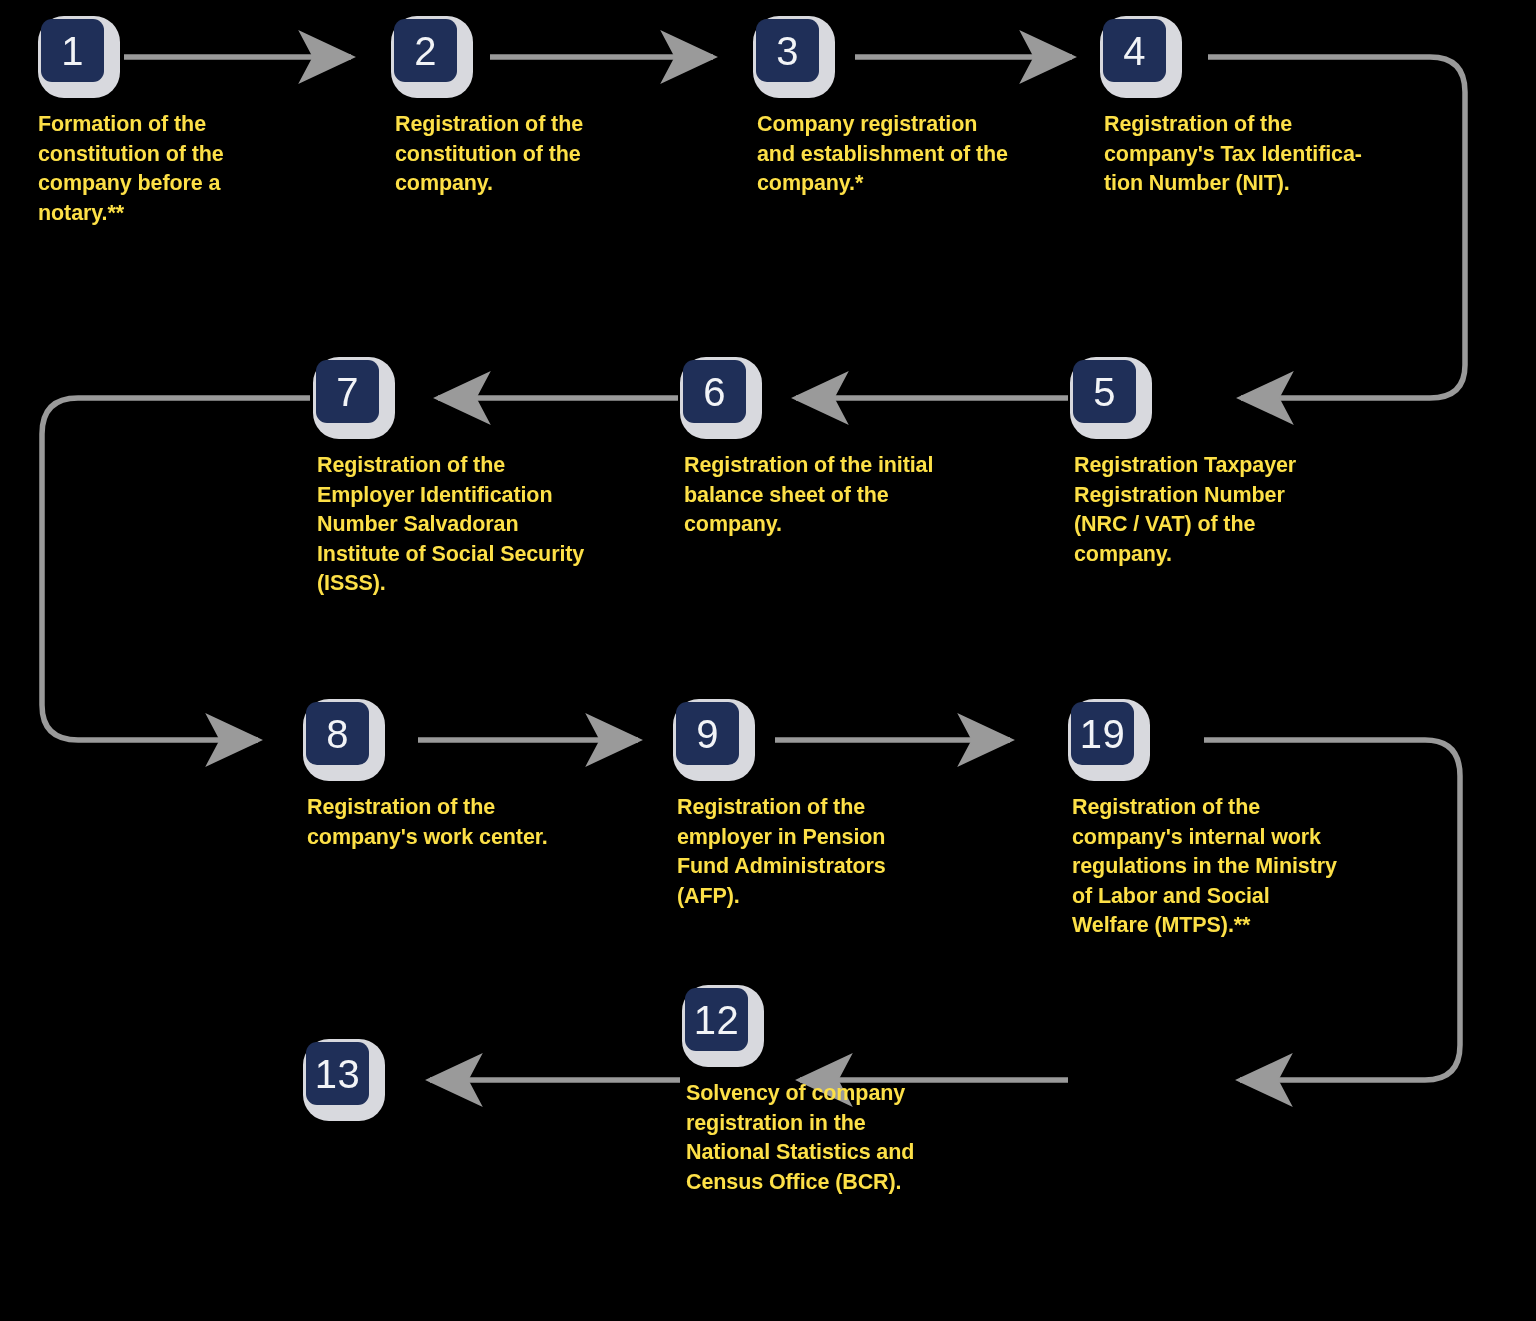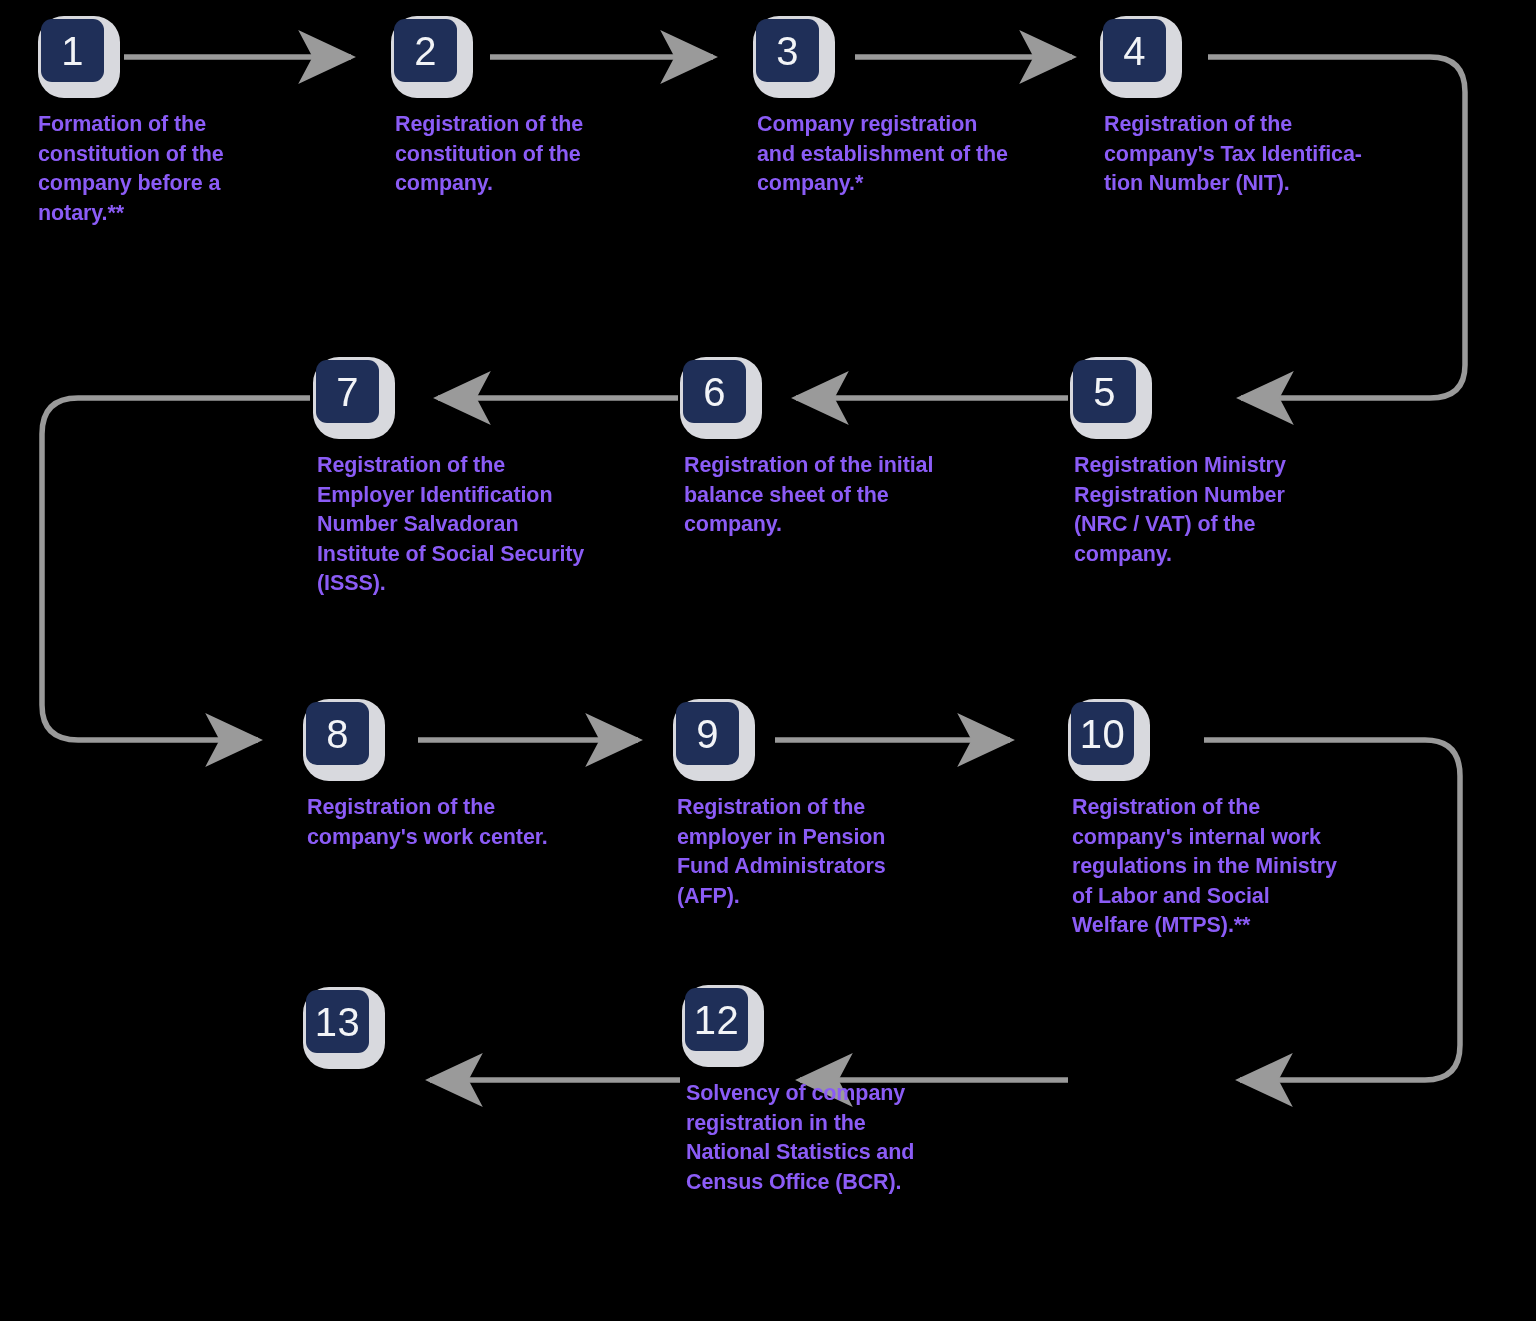--- a/index.html
+++ b/index.html
@@ -52,21 +52,21 @@
   .badge-num {
     color: #f2f4f7;
     font-size: 40px;
     font-weight: 400;
     line-height: 1;
     letter-spacing: 0.5px;
     font-family: "Liberation Sans", sans-serif;
   }
   .step-label {
     margin-top: 12px;
-    color: #8b5cf6;
+    color: #fde047;
     font-size: 21.5px;
     line-height: 29.5px;
     font-weight: bold;
     letter-spacing: -0.1px;
     width: 320px;
     white-space: pre-line;
   }
   .lbl-indent { margin-left: 4px; }
 </style>
 </head>
@@ -150,21 +150,21 @@
 company's Tax Identifica-
 tion Number (NIT).</div>
   </div>
 
   <div class="step" style="left:1070px; top:357px;">
     <div class="badge">
       <div class="badge-inner">
         <span class="badge-num">5</span>
       </div>
     </div>
-    <div class="step-label lbl-indent">Registration Ministry
+    <div class="step-label lbl-indent">Registration Taxpayer
 Registration Number
 (NRC / VAT) of the
 company.</div>
   </div>
 
   <div class="step" style="left:680px; top:357px;">
     <div class="badge">
       <div class="badge-inner">
         <span class="badge-num">6</span>
       </div>
@@ -205,21 +205,21 @@
     </div>
     <div class="step-label lbl-indent">Registration of the
 employer in Pension
 Fund Administrators
 (AFP).</div>
   </div>
 
   <div class="step" style="left:1068px; top:699px;">
     <div class="badge">
       <div class="badge-inner">
-        <span class="badge-num">10</span>
+        <span class="badge-num">19</span>
       </div>
     </div>
     <div class="step-label lbl-indent">Registration of the
 company's internal work
 regulations in the Ministry
 of Labor and Social
 Welfare (MTPS).**</div>
   </div>
 
 
@@ -228,21 +228,21 @@
       <div class="badge-inner">
         <span class="badge-num">12</span>
       </div>
     </div>
     <div class="step-label lbl-indent">Solvency of company
 registration in the
 National Statistics and
 Census Office (BCR).</div>
   </div>
 
-  <div class="step" style="left:303px; top:987px;">
+  <div class="step" style="left:303px; top:1039px;">
     <div class="badge">
       <div class="badge-inner">
         <span class="badge-num">13</span>
       </div>
     </div>
   </div>
 
 </div>
 
 </body></html>

